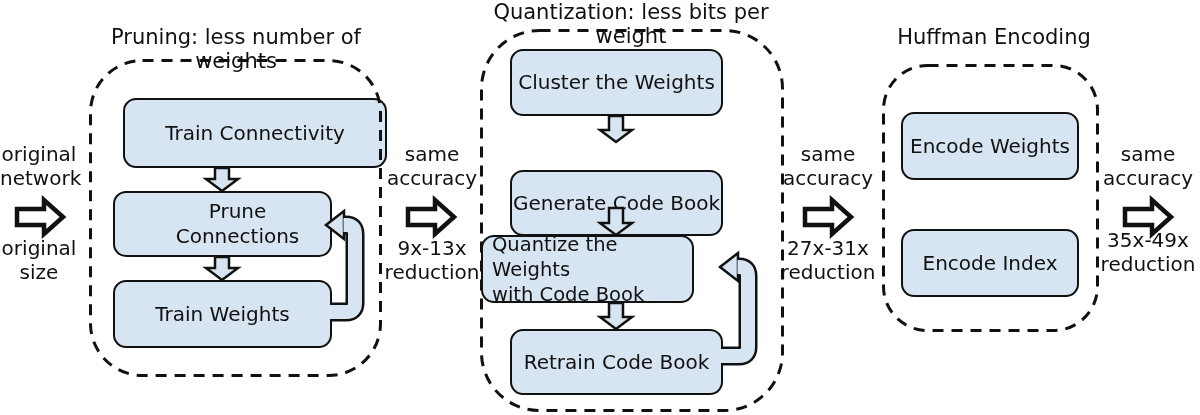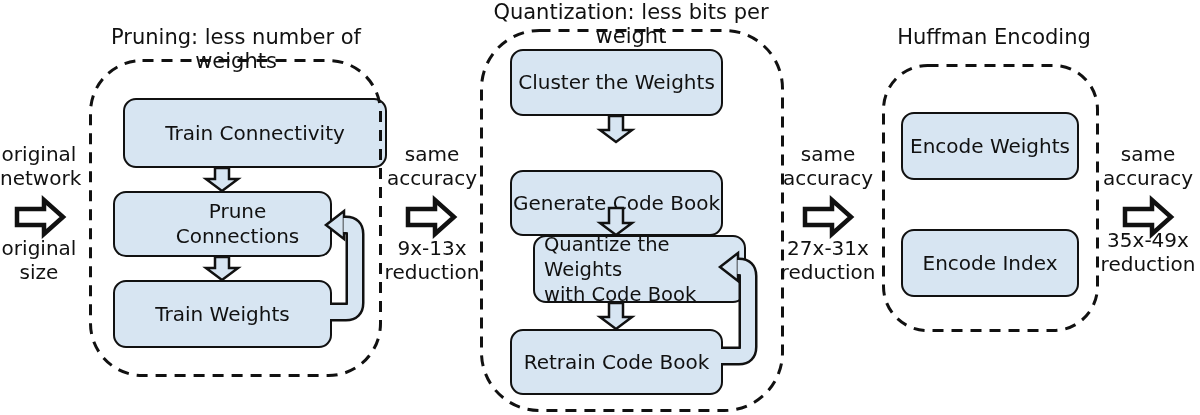--- a/index.html
+++ b/index.html
@@ -81,21 +81,21 @@
 accuracy</div>
   <div class="trans" style="left:1095px; top:228px; width:106px;">35x-49x
 reduction</div>
 
   <div class="fbox" style="left:123px; top:98px;  width:264px; height:70px;">Train Connectivity</div>
   <div class="fbox" style="left:113px; top:191px; width:219px; height:66px;padding-left:30px;">Prune Connections</div>
   <div class="fbox" style="left:510px; top:49px;  width:213px; height:67px;">Cluster the Weights</div>
 
   <div class="fbox" style="left:113px; top:280px; width:219px; height:68px;">Train Weights</div>
   <div class="fbox" style="left:510px; top:142px; width:213px; height:66px;margin-top:28px;">Generate Code Book</div>
-  <div class="fbox align-left" style="left:533px; top:235px; width:213px; height:68px;">Quantize the Weights
+  <div class="fbox align-left" style="left:481px; top:235px; width:213px; height:68px;">Quantize the Weights
 with Code Book</div>
   <div class="fbox" style="left:510px; top:329px; width:213px; height:66px;">Retrain Code Book</div>
 
   <div class="fbox" style="left:901px; top:112px; width:178px; height:68px;">Encode Weights</div>
   <div class="fbox" style="left:901px; top:229px; width:178px; height:68px;">Encode Index</div>
 
   <svg class="overlay" viewBox="0 0 1200 415" xmlns="http://www.w3.org/2000/svg">
 
     <rect class="dash-rect" x="90.5" y="60.5" width="290" height="315" rx="52"></rect>
     <rect class="dash-rect" x="481.5" y="30.5" width="301" height="380" rx="58"></rect>

